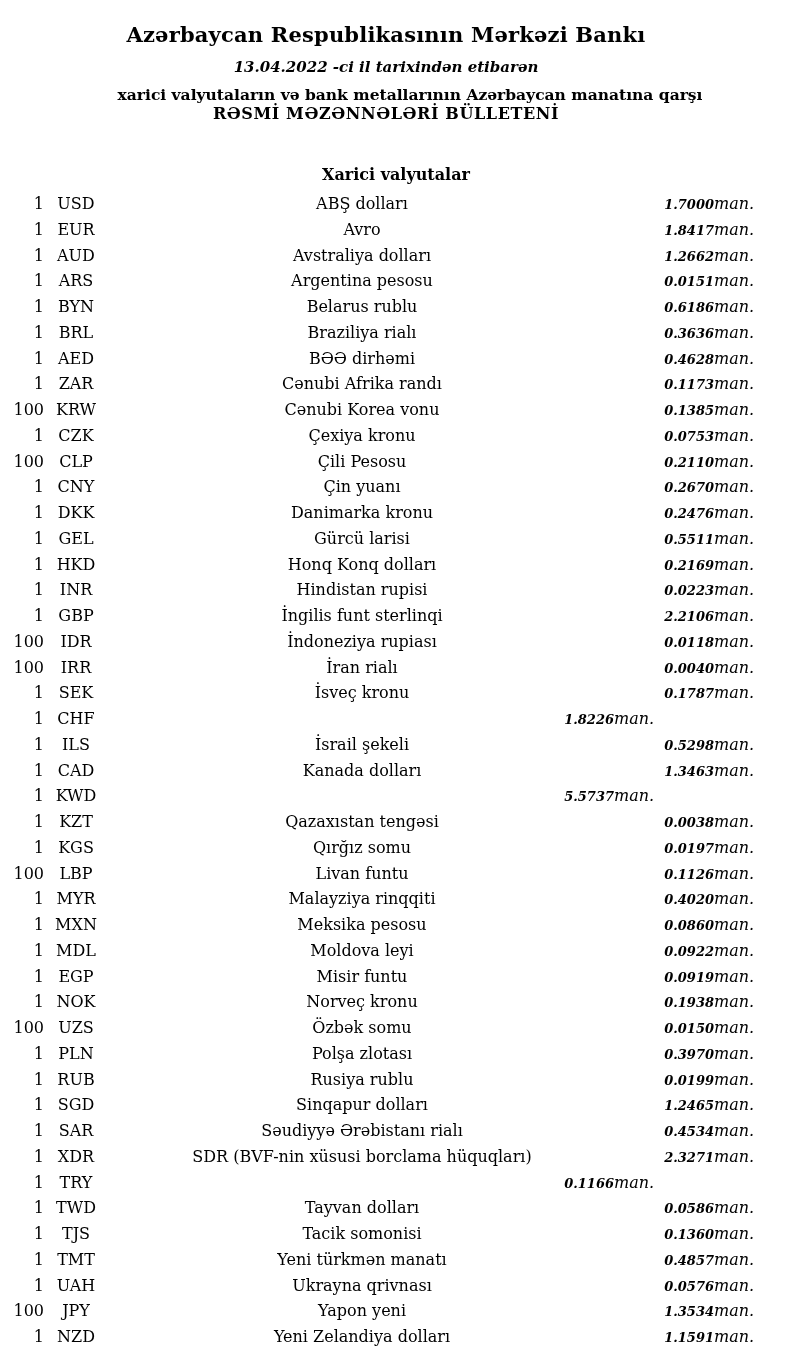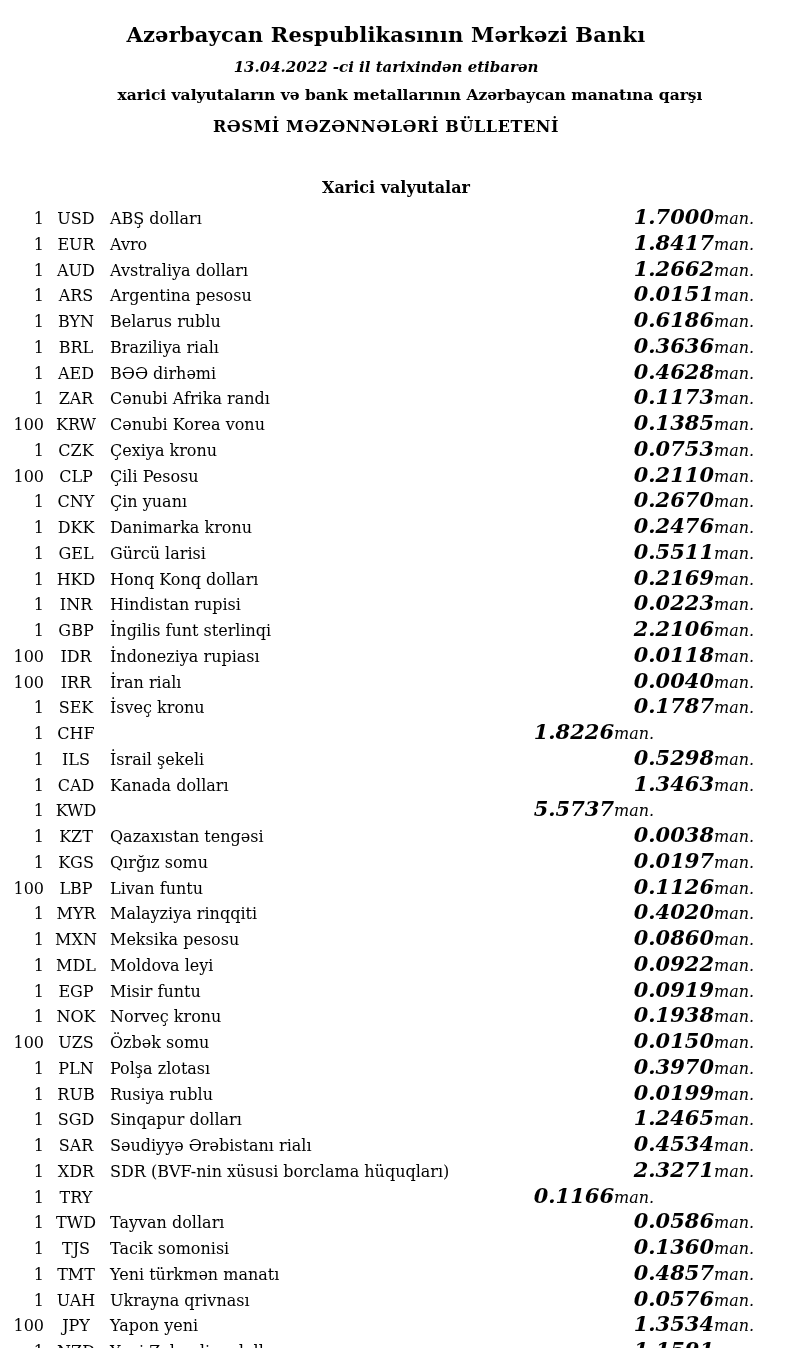--- a/index.html
+++ b/index.html
@@ -31,21 +31,21 @@
   }
   .subject-line {
     font-size: 15.5px;
     font-weight: bold;
     margin-top: 9px;
     padding-left: 48px;
   }
   .bulletin-line {
     font-size: 16px;
     font-weight: bold;
-    margin-top: 13px;
+    margin-top: 0;
     letter-spacing: 0.6px;
   }
   .section-title {
     text-align: center;
     font-size: 16px;
     font-weight: bold;
     margin: 42px 0 7px 0;
     padding-left: 20px;
   }
   .rates-table {
@@ -60,29 +60,29 @@
   }
   .qty {
     text-align: right;
     font-size: 16px;
   }
   .code {
     text-align: center;
     font-size: 16px;
   }
   .name {
-    text-align: left;
+    text-align: center;
     font-size: 16px;
     padding-left: 2px;
     white-space: nowrap;
     overflow: hidden;
   }
   .rate {
     text-align: right;
-    font-size: 21px;
+    font-size: 13px;
     font-weight: bold;
     font-style: italic;
   }
   .unit {
     text-align: left;
     font-size: 16px;
     font-style: italic;
   }
 </style>
 </head>

